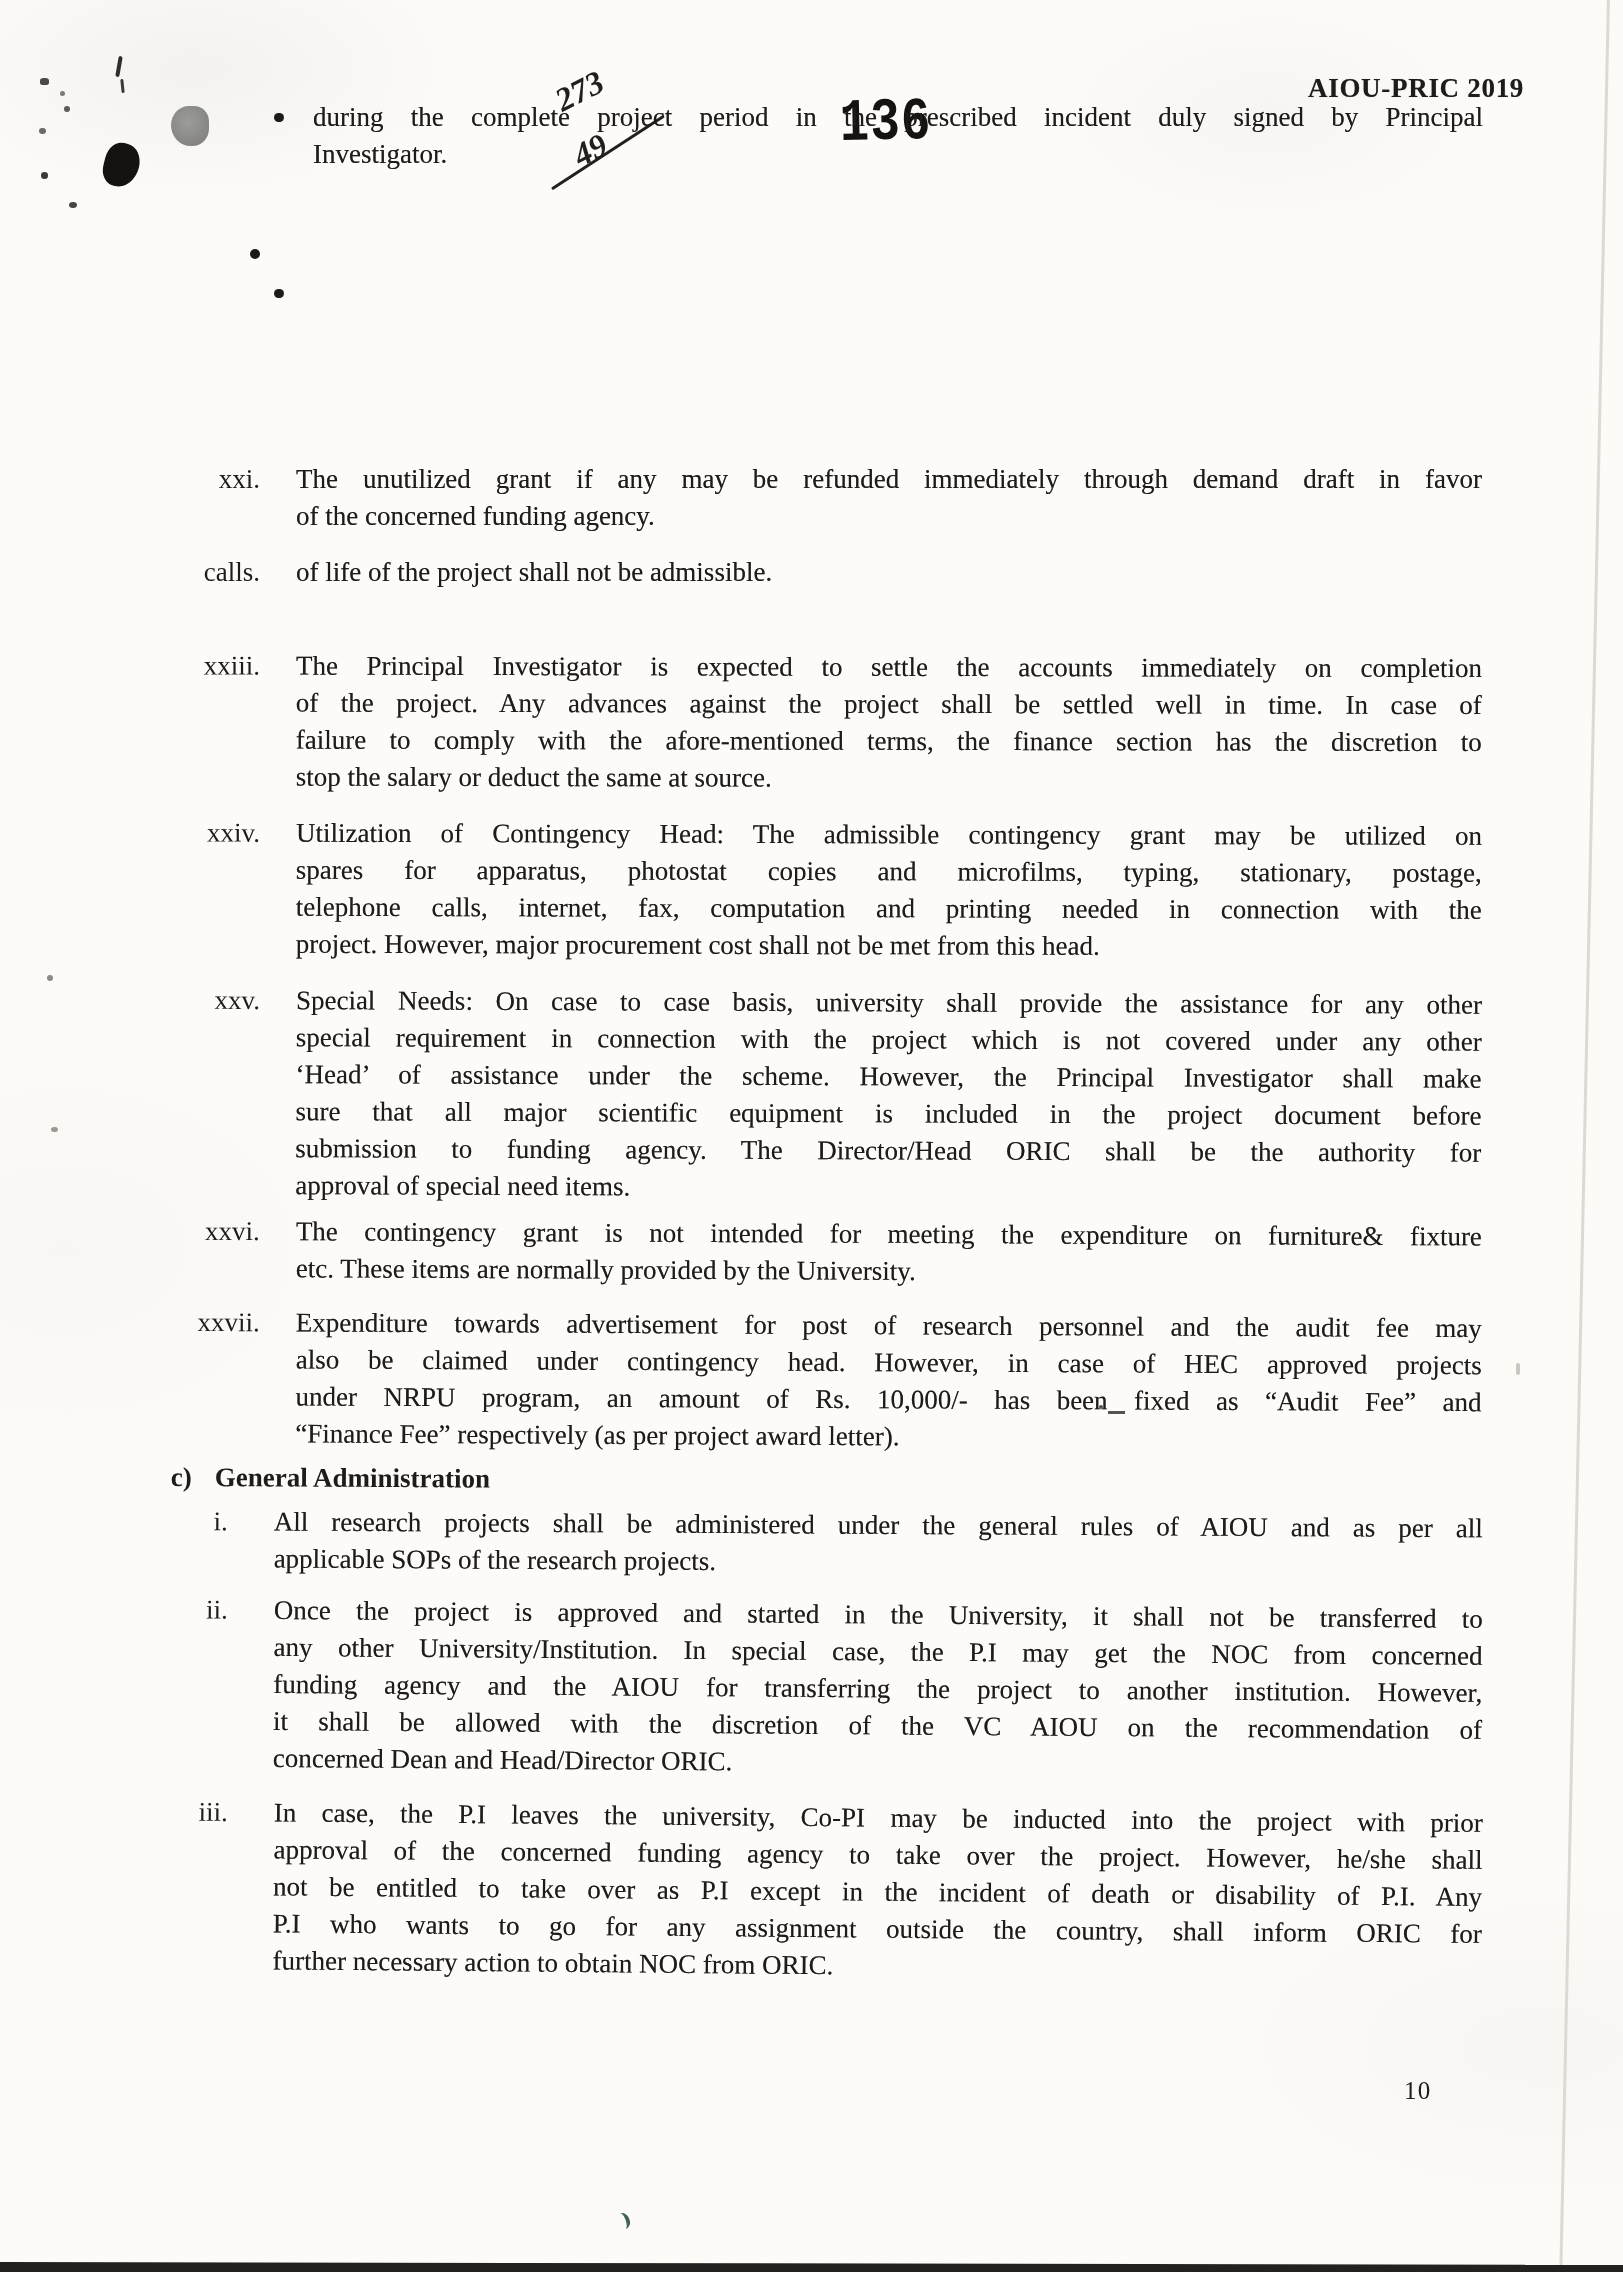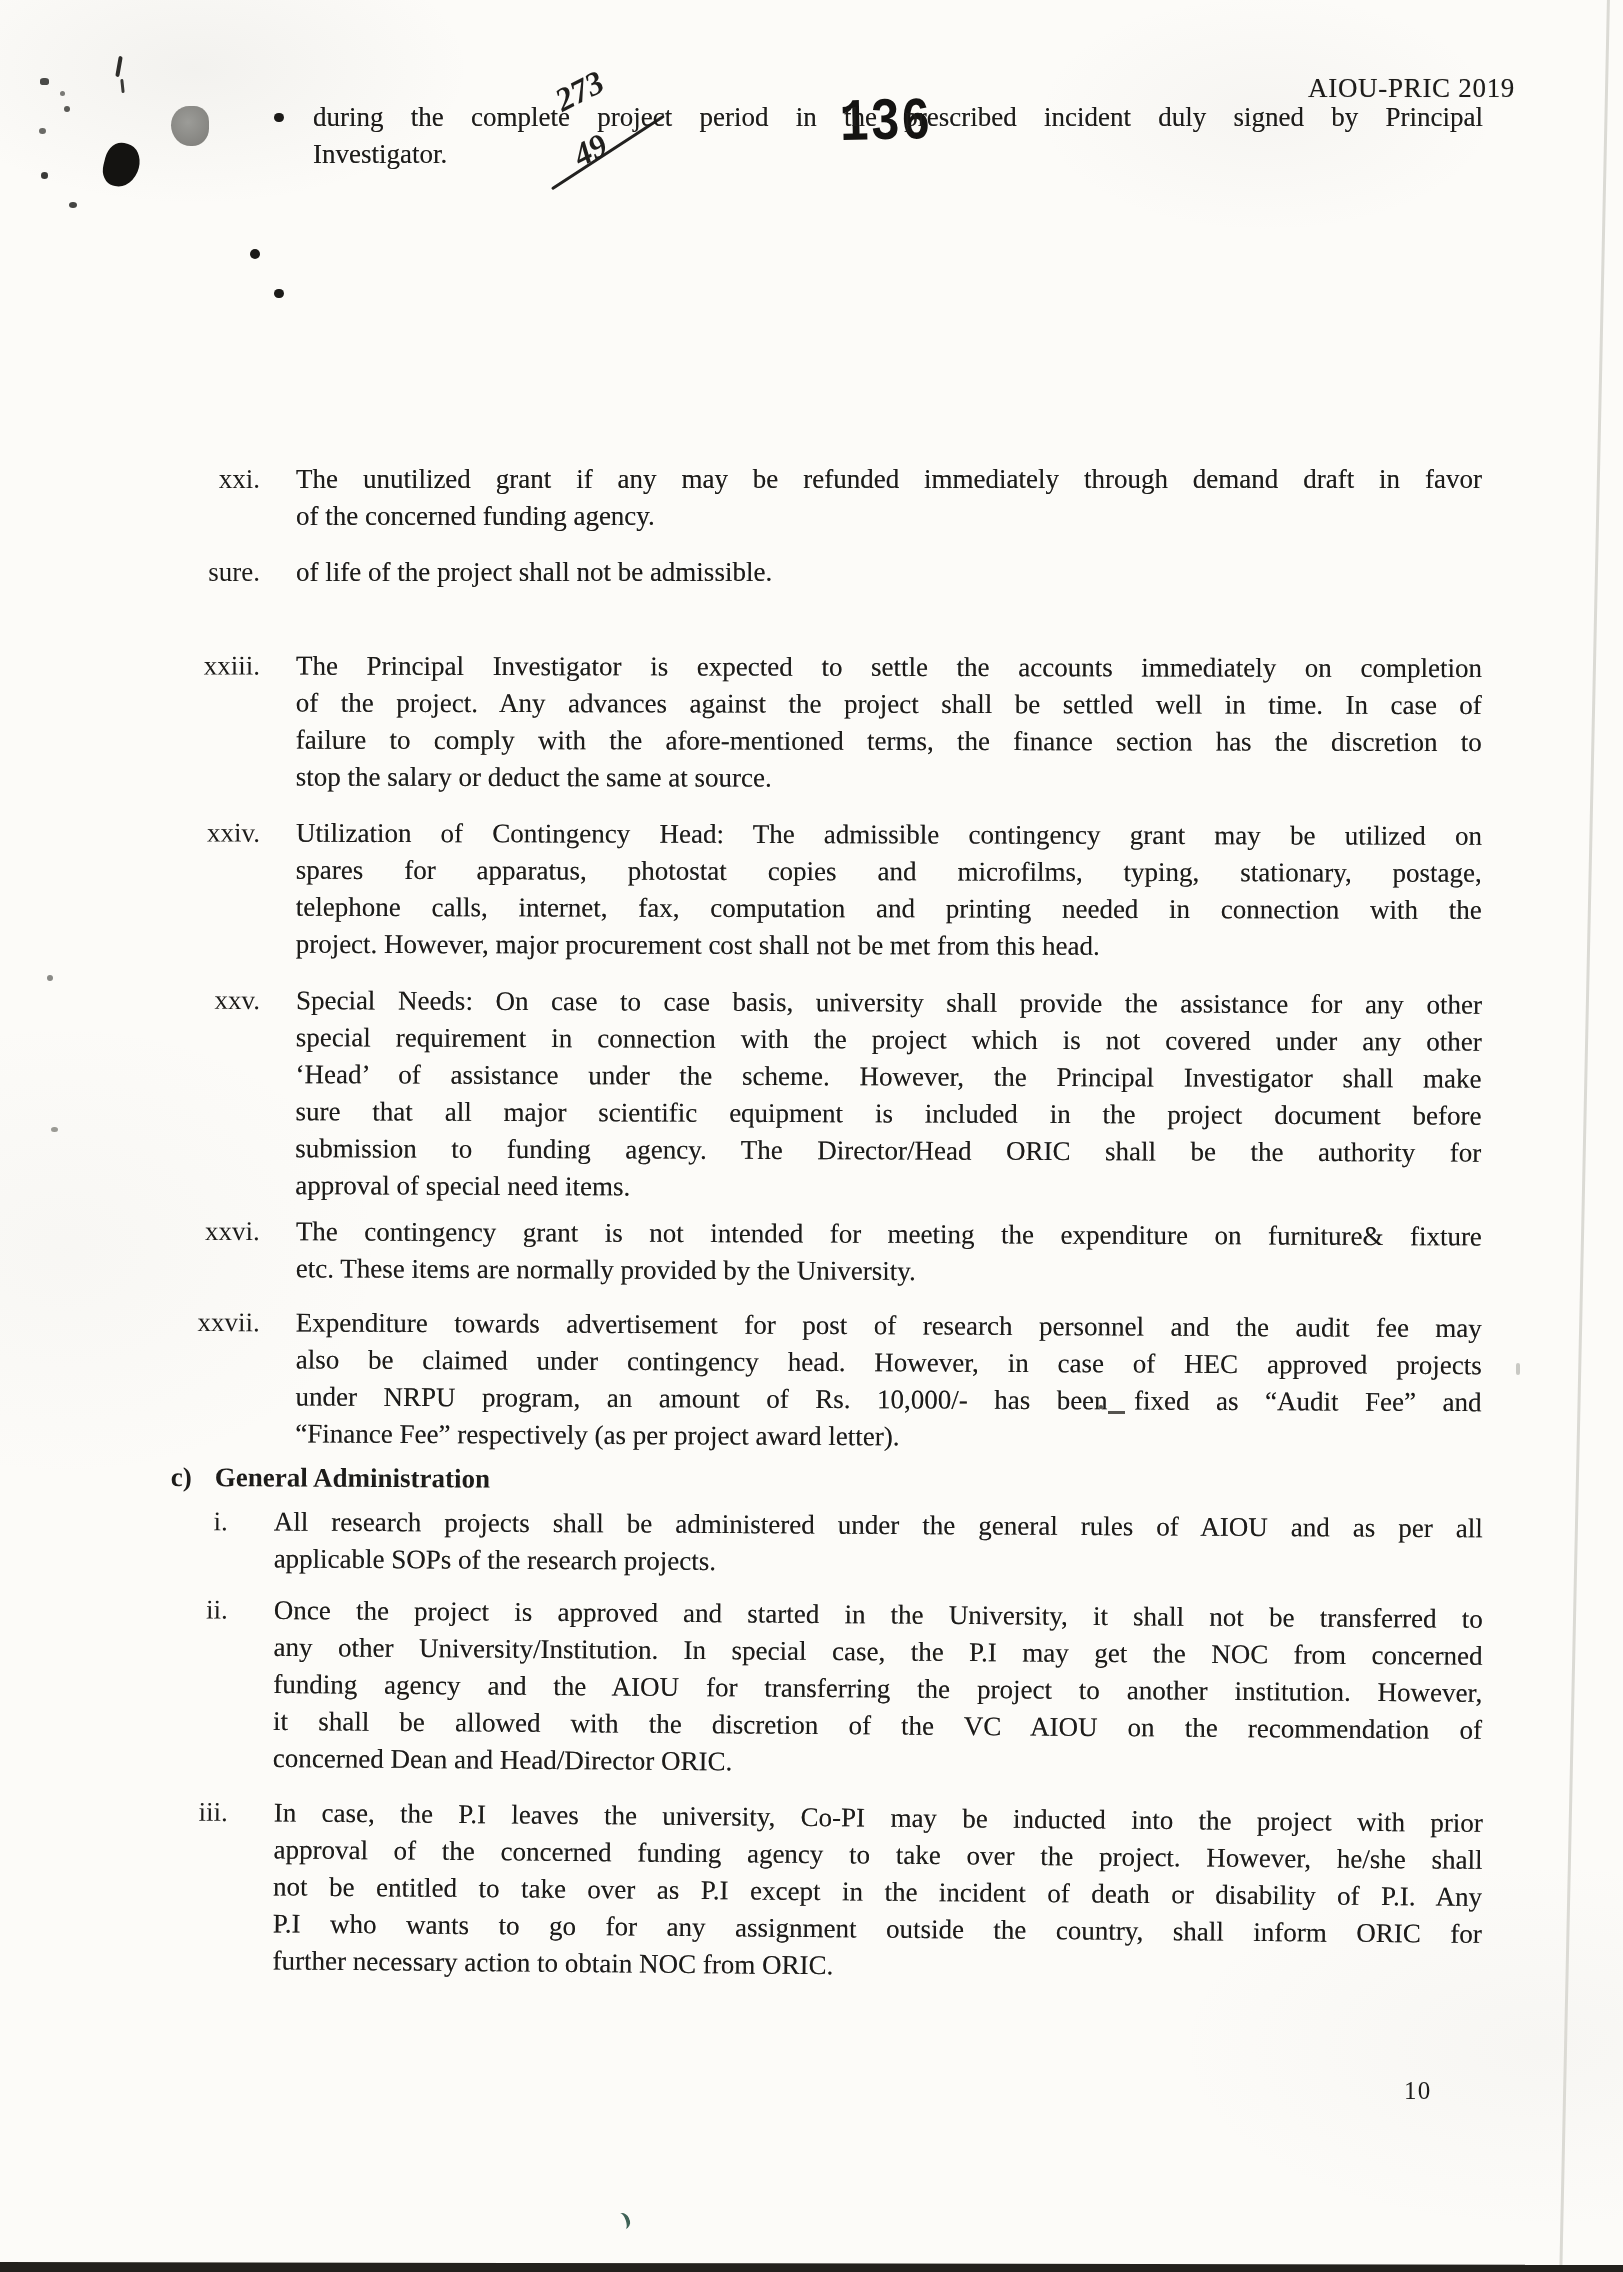--- a/index.html
+++ b/index.html
@@ -26,21 +26,21 @@
   .subnum{position:absolute;top:0;left:163px;width:65px;text-align:right;font-size:27px;line-height:37px;}
   .body{position:absolute;top:0;left:296px;width:1186px;}
   .bbody{left:313px;width:1170px;}
   .sbody{left:274px;width:1209px;}
   .ln{font-size:27px;line-height:37px;text-shadow:0 0 0.4px rgba(20,20,20,0.55);}
   .j{text-align:justify;text-align-last:justify;}
   .dot{position:absolute;left:274px;top:13.7px;width:9.8px;height:9.8px;border-radius:50%;background:#1c1b19;}
   .sec-label{position:absolute;left:171px;top:0;font-weight:bold;}
   .sec-title{position:absolute;left:215px;top:0;font-weight:bold;}
   
-  .doccode{position:absolute;left:1308px;top:73px;font-size:27px;font-weight:normal;letter-spacing:0.7px;text-shadow:0 0 0.7px rgba(0,0,0,.4);}
+  .doccode{position:absolute;left:1308px;top:73px;font-size:27px;font-weight:bold;letter-spacing:0.7px;text-shadow:0 0 0.7px rgba(0,0,0,.4);}
   .stamp{position:absolute;left:839px;top:90px;font-family:"Liberation Mono",monospace;font-weight:bold;font-size:60px;letter-spacing:1.3px;transform:rotate(-1.2deg) scale(0.82,1);transform-origin:left top;color:#141312;}
   .hw{position:absolute;left:534px;top:68px;width:169px;height:124px;}
   .hw-n{position:absolute;font-size:33px;font-style:italic;font-weight:bold;color:#201f1d;}
   .hw-slash{position:absolute;left:6.5px;top:83px;width:134px;height:3.3px;background:#222120;transform:rotate(-33deg);border-radius:2px;}
   .pagenum{position:absolute;left:1404px;top:2077px;font-size:25px;letter-spacing:1.3px;}
   
   .edge-line{position:absolute;left:1607px;top:-3.9px;width:2.6px;height:2284px;background:#dbdad4;transform-origin:top left;transform:rotate(1.2deg);}
   .bottom-band{position:absolute;left:-5.2px;top:2262px;width:1642px;height:17px;background:#23211d;transform-origin:left top;transform:rotate(0.1deg);}
   .blob{position:absolute;}
   .teal-mark{position:absolute;left:615px;top:2213px;width:11px;height:17px;border-right:4.6px solid #3f6257;border-radius:50%;transform:rotate(-18deg);}
@@ -91,21 +91,21 @@
 
   <div class="block" style="top:461px;">
     <div class="num">xxi.</div>
     <div class="body">
       <div class="ln j">The unutilized grant if any may be refunded immediately through demand draft in favor</div>
       <div class="ln">of the concerned funding agency.</div>
     </div>
   </div>
 
   <div class="block" style="top:554px;">
-    <div class="num">sure.</div>
+    <div class="num">calls.</div>
     <div class="body">
       <div class="ln">of life of the project shall not be admissible.</div>
     </div>
   </div>
 
   <div class="block" style="top:647px;transform:rotate(0.12deg);transform-origin:left top;">
     <div class="num">xxiii.</div>
     <div class="body">
       <div class="ln j">The Principal Investigator is expected to settle the accounts immediately on completion</div>
       <div class="ln j">of the project. Any advances against the project shall be settled well in time. In case of</div>

